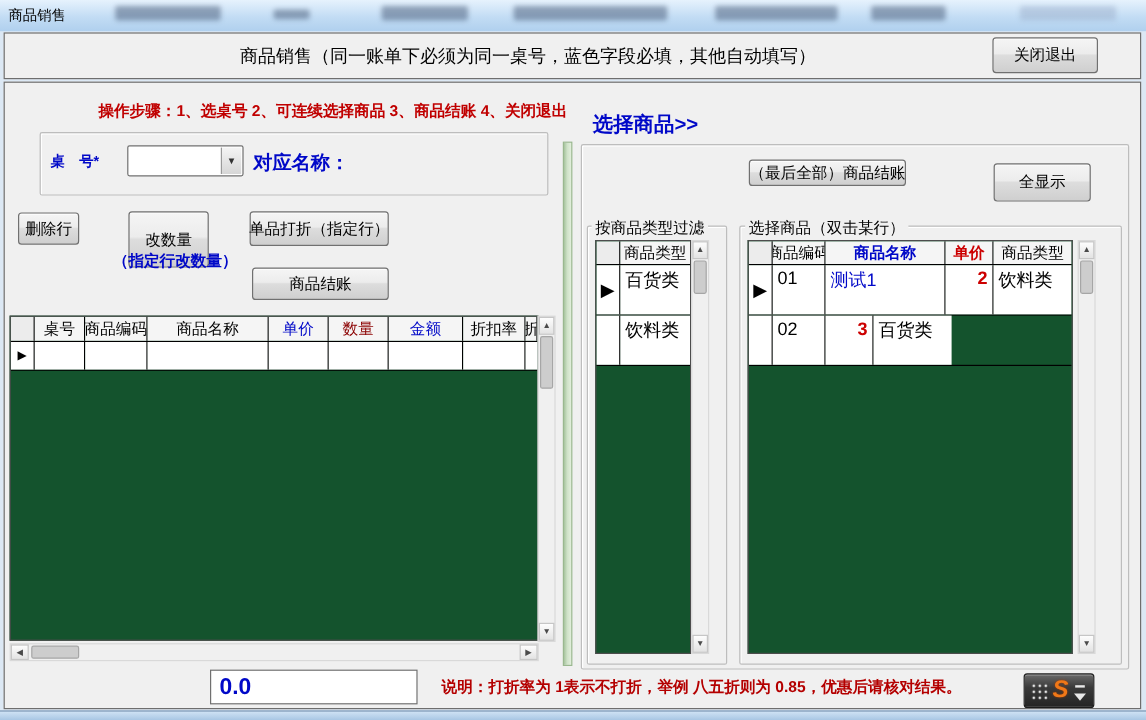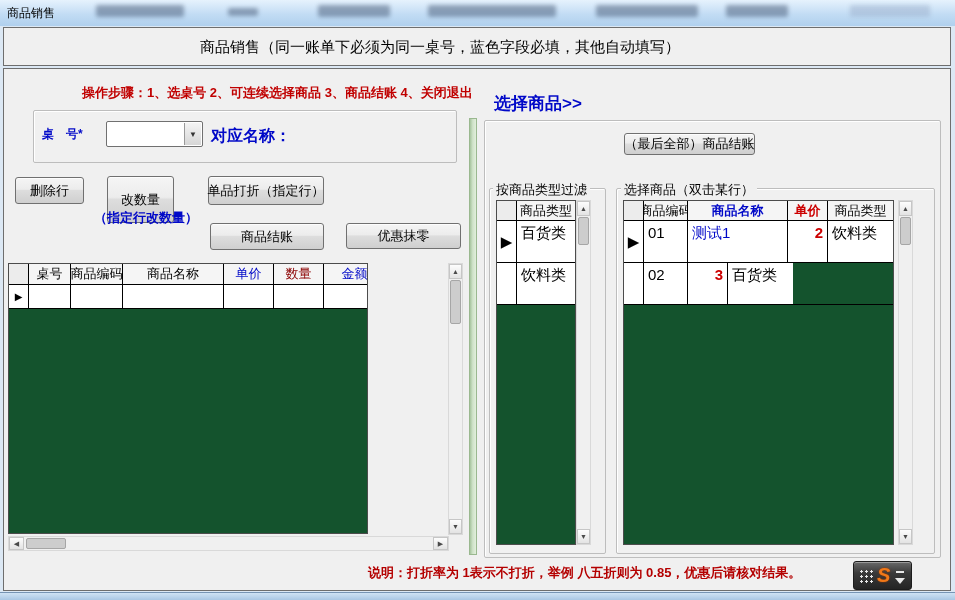--- a/index.html
+++ b/index.html
@@ -83,41 +83,41 @@
     <span class="blob" style="left:318px;width:72px"></span>
     <span class="blob" style="left:428px;width:128px"></span>
     <span class="blob" style="left:596px;width:102px"></span>
     <span class="blob" style="left:726px;width:62px"></span>
     <span class="blob lt" style="left:850px;width:80px"></span>
     <span class="titlebar-text">商品销售</span>
   </div>
 
   <div class="frame headerband"></div>
   <div class="header-title">商品销售（同一账单下必须为同一桌号，蓝色字段必填，其他自动填写）</div>
+  <div class="btn" style="left:827px;top:31px;width:88px;height:30px">关闭退出</div>
 
   <div class="frame mainbox"></div>
 
   <div class="red-label" style="left:82px;top:84px;font-size:13px">操作步骤：1、选桌号 2、可连续选择商品 3、商品结账 4、关闭退出</div>
 
   <div class="groupbox" style="left:33px;top:110px;width:424px;height:53px"></div>
   <div class="blue-label" style="left:42px;top:126px;font-size:12px">桌　号*</div>
   <div class="combo" style="left:106px;top:121px;width:97px;height:26px">
     <span class="combo-val"></span>
     <span class="combo-btn">▼</span>
   </div>
   <div class="blue-label" style="left:211px;top:126px;font-size:16px">对应名称：</div>
 
-  <div class="btn" style="left:15px;top:177px;width:69px;height:27px">删除行</div>
+  <div class="btn" style="left:15px;top:177px;width:51px;height:27px">删除行</div>
   <div class="btn" style="left:107px;top:176px;width:67px;height:47px">改数量</div>
   <div class="blue-label" style="left:94px;top:209px;font-size:13px">（指定行改数量）</div>
   <div class="btn" style="left:208px;top:176px;width:116px;height:29px">单品打折（指定行）</div>
   <div class="btn" style="left:210px;top:223px;width:114px;height:27px">商品结账</div>
-  <div class="btn" style="left:346px;top:223px;width:115px;height:26px">优惠抹零</div>
-
-  <div class="dbgrid" style="left:8px;top:263px;width:360px;height:271px">
+
+  <div class="dbgrid" style="left:8px;top:263px;width:441px;height:271px">
     <div class="dbg-hrow" style="height:21px">
       <div class="dbg-hcell selh" style="width:20px"></div>
       <div class="dbg-hcell" style="width:42px">桌号</div>
       <div class="dbg-hcell" style="width:52px">商品编码</div>
       <div class="dbg-hcell" style="width:101px">商品名称</div>
       <div class="dbg-hcell c-blue" style="width:50px">单价</div>
       <div class="dbg-hcell c-dkred" style="width:50px">数量</div>
       <div class="dbg-hcell c-blue" style="width:62px">金额</div>
       <div class="dbg-hcell" style="width:52px">折扣率</div>
       <div class="dbg-hcell" style="width:10px">折</div>
@@ -145,20 +145,21 @@
     <div class="sb-btn" style="left:0;top:0;width:15px;height:13px">◀</div>
     <div class="sb-thumb" style="left:17px;top:1px;width:40px;height:11px"></div>
     <div class="sb-btn" style="right:0;top:0;width:15px;height:13px">▶</div>
   </div>
 
   <div class="greensep"></div>
 
   <div class="blue-label" style="left:494px;top:92px;font-size:17px">选择商品&gt;&gt;</div>
   <div class="groupbox" style="left:484px;top:120px;width:457px;height:438px"></div>
   <div class="btn" style="left:624px;top:133px;width:131px;height:22px">（最后全部）商品结账</div>
+  <div class="btn" style="left:828px;top:136px;width:81px;height:32px">全显示</div>
 
   <div class="groupbox" style="left:489px;top:188px;width:117px;height:366px"></div>
   <div class="gb-label" style="left:493px;top:181px">按商品类型过滤</div>
   <div class="dbgrid tall" style="left:496px;top:200px;width:80px;height:345px">
     <div class="dbg-hrow" style="height:20px">
       <div class="dbg-hcell selh" style="width:20px"></div>
       <div class="dbg-hcell" style="width:58px;border-right:none;font-size:13px">商品类型</div>
     </div>
     <div class="dbg-row" style="height:42px">
       <div class="dbg-cell sel" style="width:20px">▶</div>
@@ -198,20 +199,21 @@
       <div class="dbg-cell c-red num-right bold" style="width:40px">3</div>
       <div class="dbg-cell" style="width:65px;border-right:none">百货类</div>
     </div>
   </div>
   <div class="sb" style="left:898px;top:200px;width:15px;height:345px">
     <div class="sb-btn" style="left:0;top:0;width:13px;height:15px">▲</div>
     <div class="sb-thumb" style="left:1px;top:16px;width:11px;height:28px"></div>
     <div class="sb-btn" style="left:0;bottom:0;width:13px;height:15px">▼</div>
   </div>
 
+  <input class="payable-input" value="0.0" style="">
   <div class="red-label" style="left:368px;top:564px;font-size:13px;color:#b40000">说明：打折率为 1表示不打折，举例 八五折则为 0.85，优惠后请核对结果。</div>
   <div class="ime">
     <span class="ime-dots"></span>
     <span class="ime-s">S</span>
     <span class="ime-minus"></span>
     <span class="ime-down"></span>
   </div>
 
   <div class="bottomstrip"></div>
 </div>

